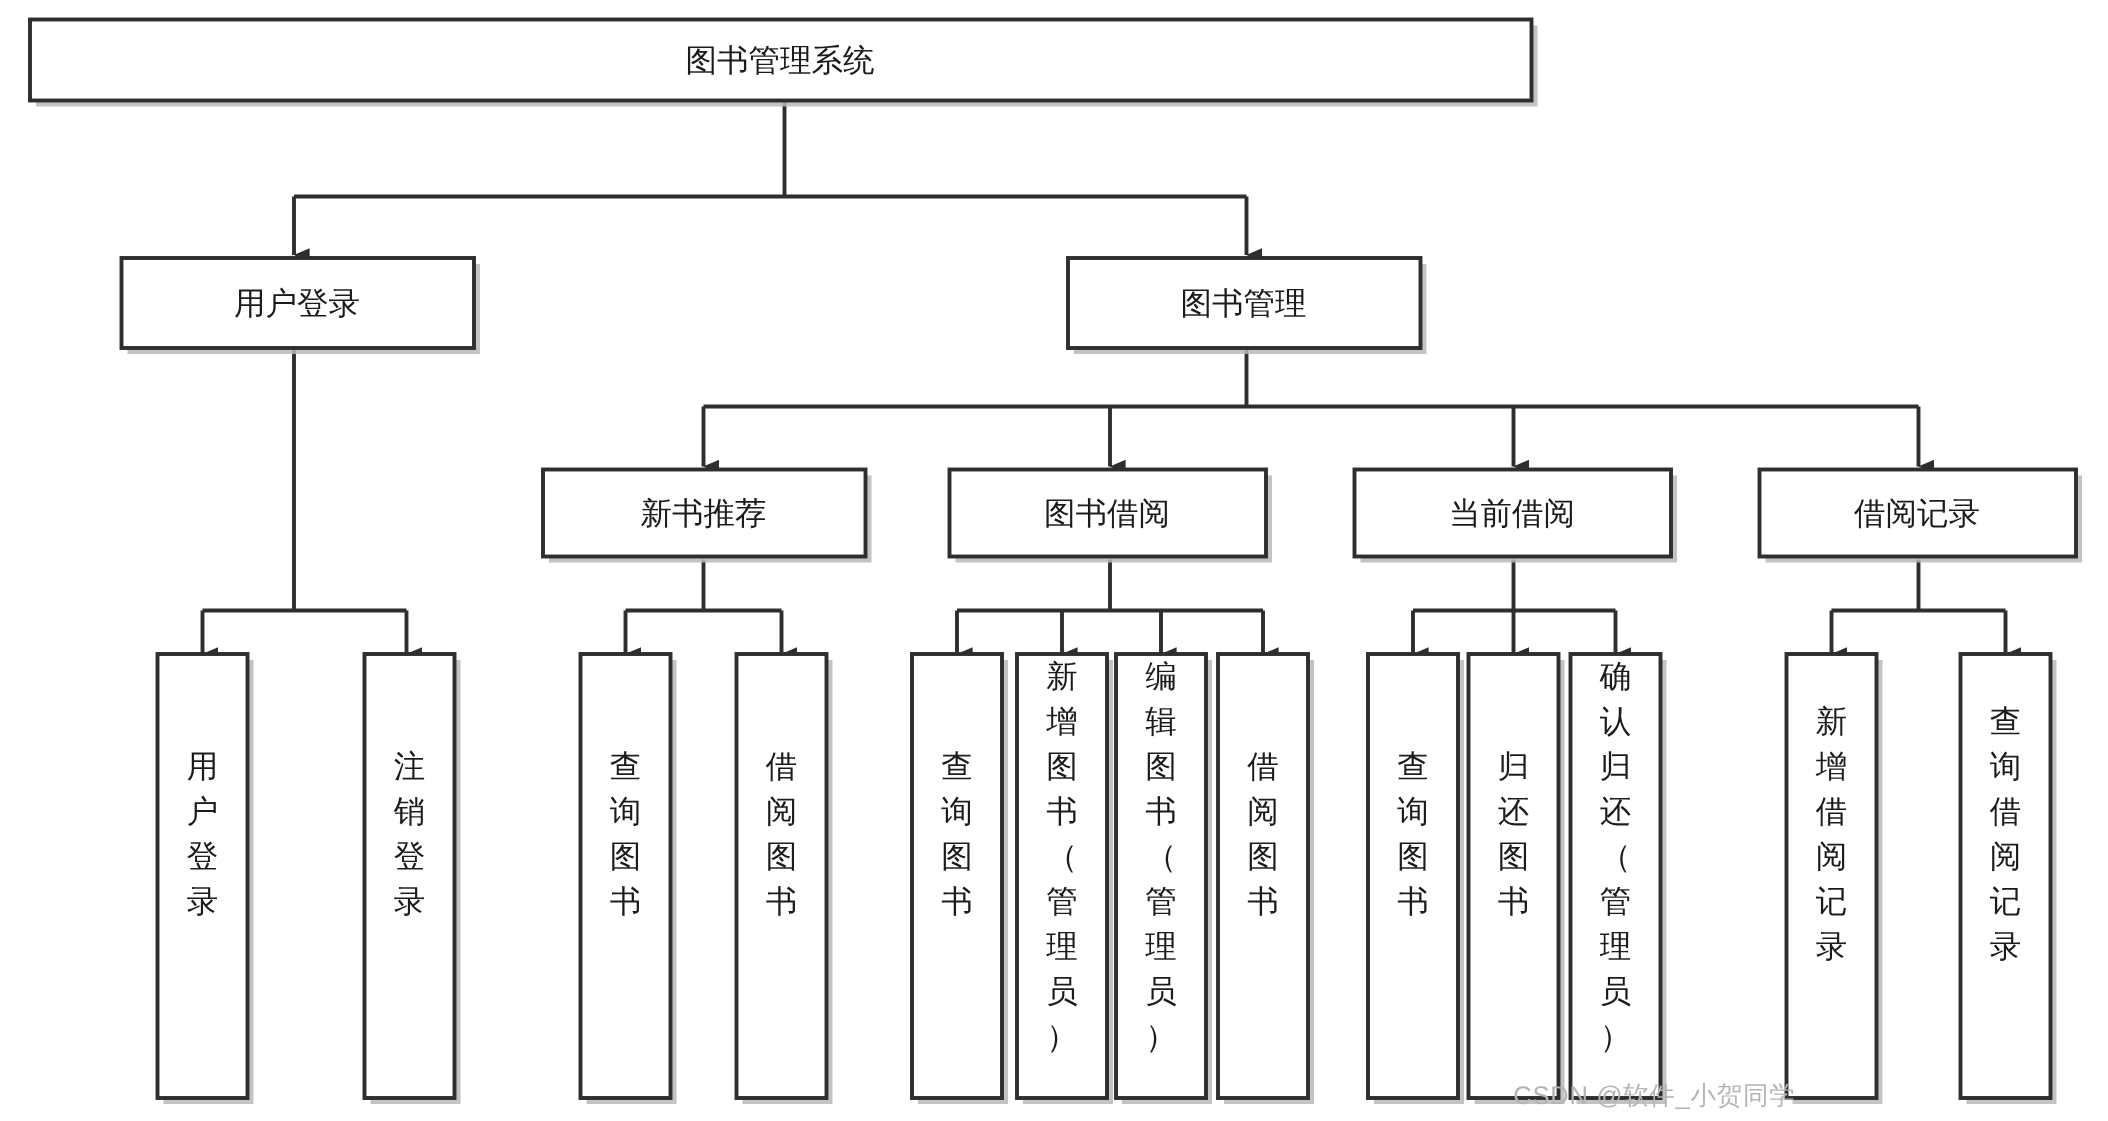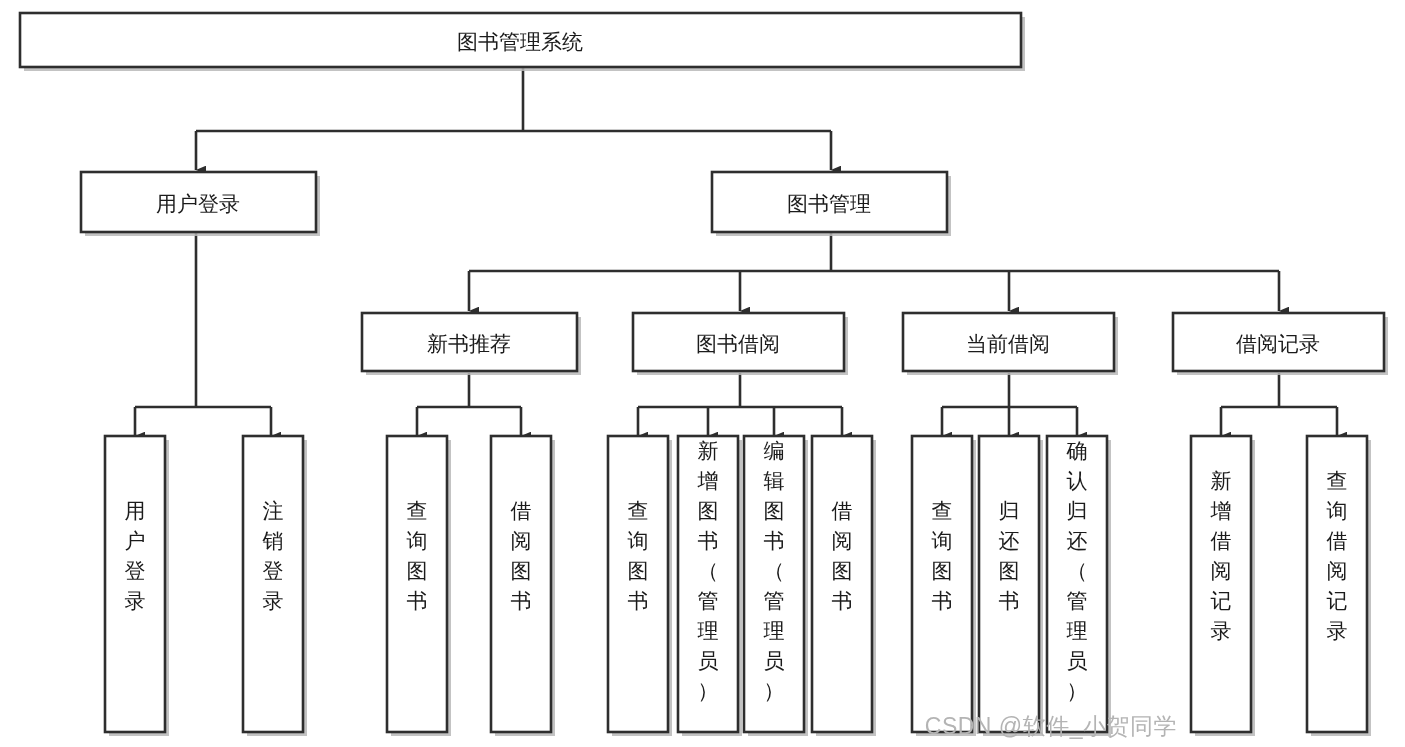--- a/index.html
+++ b/index.html
@@ -11,20 +11,21 @@
     width: 1405px;
     height: 747px;
     font-family: "Liberation Sans", "DejaVu Sans", sans-serif;
     overflow: hidden;
     position: relative;
   }
   #diagram-root {
     position: relative;
     width: 1185px;
     height: 747px;
+    padding-left: 20px;
   }
   svg.flow {
     position: absolute;
     left: 0;
     top: 0;
     width: 1405px;
     height: 747px;
   }
   .node-rect {
     fill: #ffffff;
@@ -52,21 +53,21 @@
     font-family: "Liberation Sans", "DejaVu Sans", sans-serif;
     fill: #1b1b1b;
     font-size: 21px;
     text-anchor: middle;
   }
   .watermark {
     position: absolute;
     right: 8px;
     bottom: 5px;
     font-family: "Liberation Sans", "DejaVu Sans", sans-serif;
-    font-size: 23px;
+    font-size: 17px;
     color: #b4b4b4;
     letter-spacing: 0.5px;
     white-space: nowrap;
     user-select: none;
   }
 </style>
 </head>
 <body>
 
 <div id="diagram-root">

